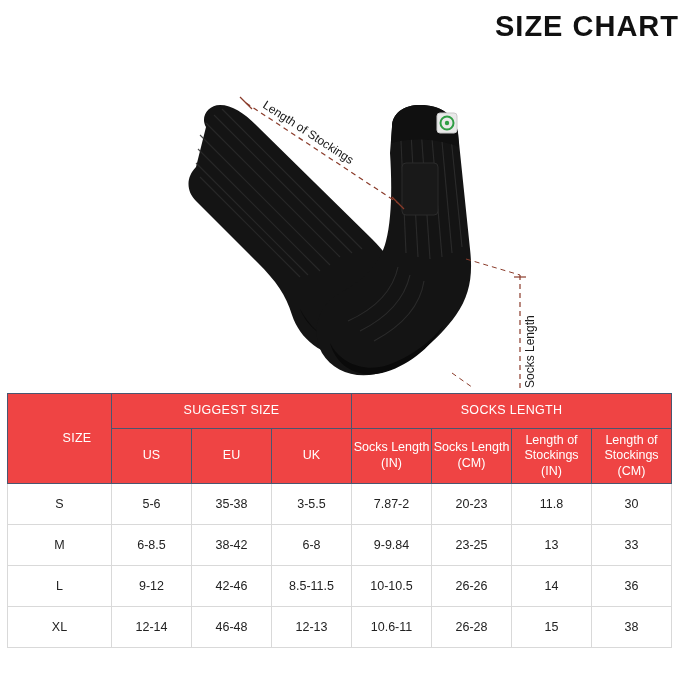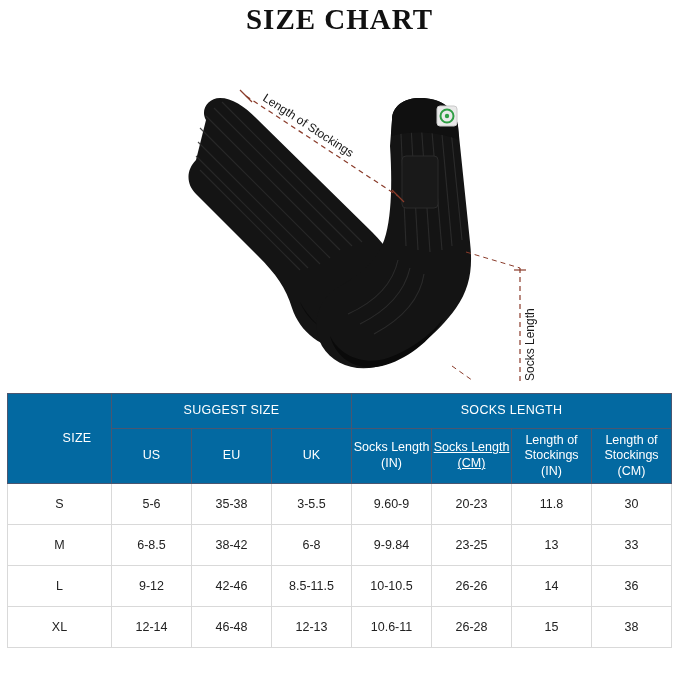--- a/index.html
+++ b/index.html
@@ -15,27 +15,27 @@
     overflow: hidden;
     position: relative;
   }
   .page {
     width: 679px;
     height: 686px;
     position: relative;
     background: #ffffff;
   }
   .title {
-    text-align: center;
+    text-align: right;
     font-size: 29px;
     font-weight: bold;
     letter-spacing: 1px;
-    padding-top: 3px;
+    padding-top: 10px;
     color: #111111;
-    font-family: Liberation Serif, serif;
+    font-family: Liberation Sans, sans-serif;
   }
   .illustration {
     position: relative;
     width: 679px;
     height: 345px;
   }
   .illustration svg {
     display: block;
   }
   
@@ -47,21 +47,21 @@
     border-collapse: collapse;
     table-layout: fixed;
   }
   .chart-table th, .chart-table td {
     border: 1px solid #d9d9d9;
     text-align: center;
     vertical-align: middle;
     font-size: 12.5px;
   }
   .chart-table thead th {
-    background: #0369a1;
+    background: #ef4444;
     color: #ffffff;
     border: 1px solid #4a5670;
     font-weight: normal;
     font-size: 12.5px;
     line-height: 1.25;
   }
   .chart-table thead th.size-cell {
     font-size: 12.5px;
     padding-left: 36px;
   }
@@ -79,21 +79,21 @@
     background: #ffffff;
   }
   .chart-table tbody td.rowlabel {
     font-weight: normal;
   }
   .col-size { width: 66px; }
   .col-us { width: 66px; }
   .col-eu { width: 70px; }
   .col-uk { width: 73px; }
   .col-sin { width: 91px; }
-  .col-scm { width: 98px; text-decoration: underline; }
+  .col-scm { width: 98px; }
   .col-lin { width: 97px; }
   .col-lcm { width: 97px; margin-left: 36px; }
 </style>
 </head>
 <body>
 
 <div class="page">
 
   <div class="title">SIZE CHART</div>
 
@@ -198,21 +198,21 @@
         <th class="col-lin">Length of Stockings (IN)</th>
         <th class="col-lcm">Length of Stockings (CM)</th>
       </tr>
     </thead>
     <tbody>
       <tr>
         <td class="rowlabel">S</td>
         <td>5-6</td>
         <td>35-38</td>
         <td>3-5.5</td>
-        <td>9.60-9</td>
+        <td>7.87-2</td>
         <td>20-23</td>
         <td>11.8</td>
         <td>30</td>
       </tr>
       <tr>
         <td class="rowlabel">M</td>
         <td>6-8.5</td>
         <td>38-42</td>
         <td>6-8</td>
         <td>9-9.84</td>

